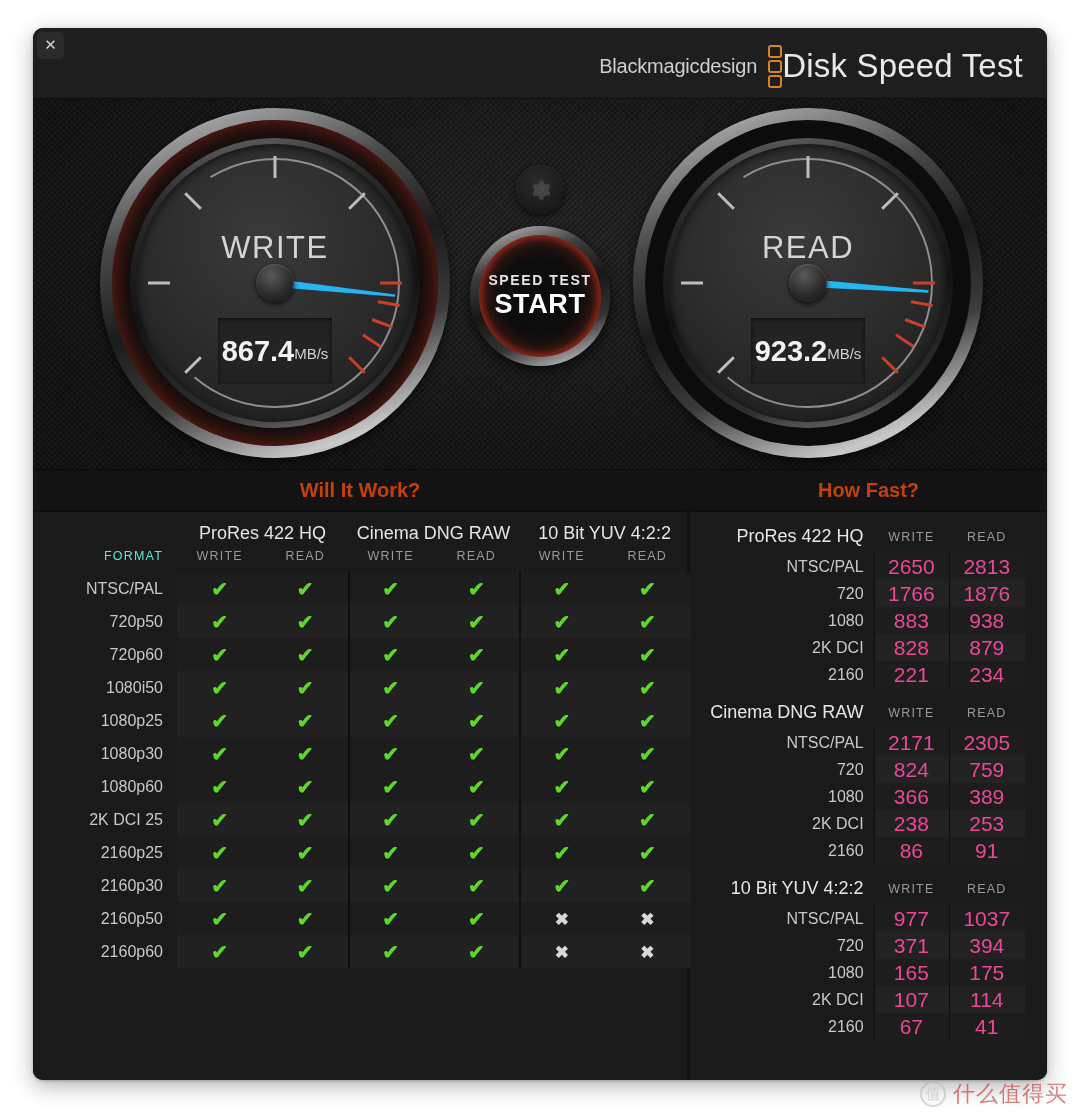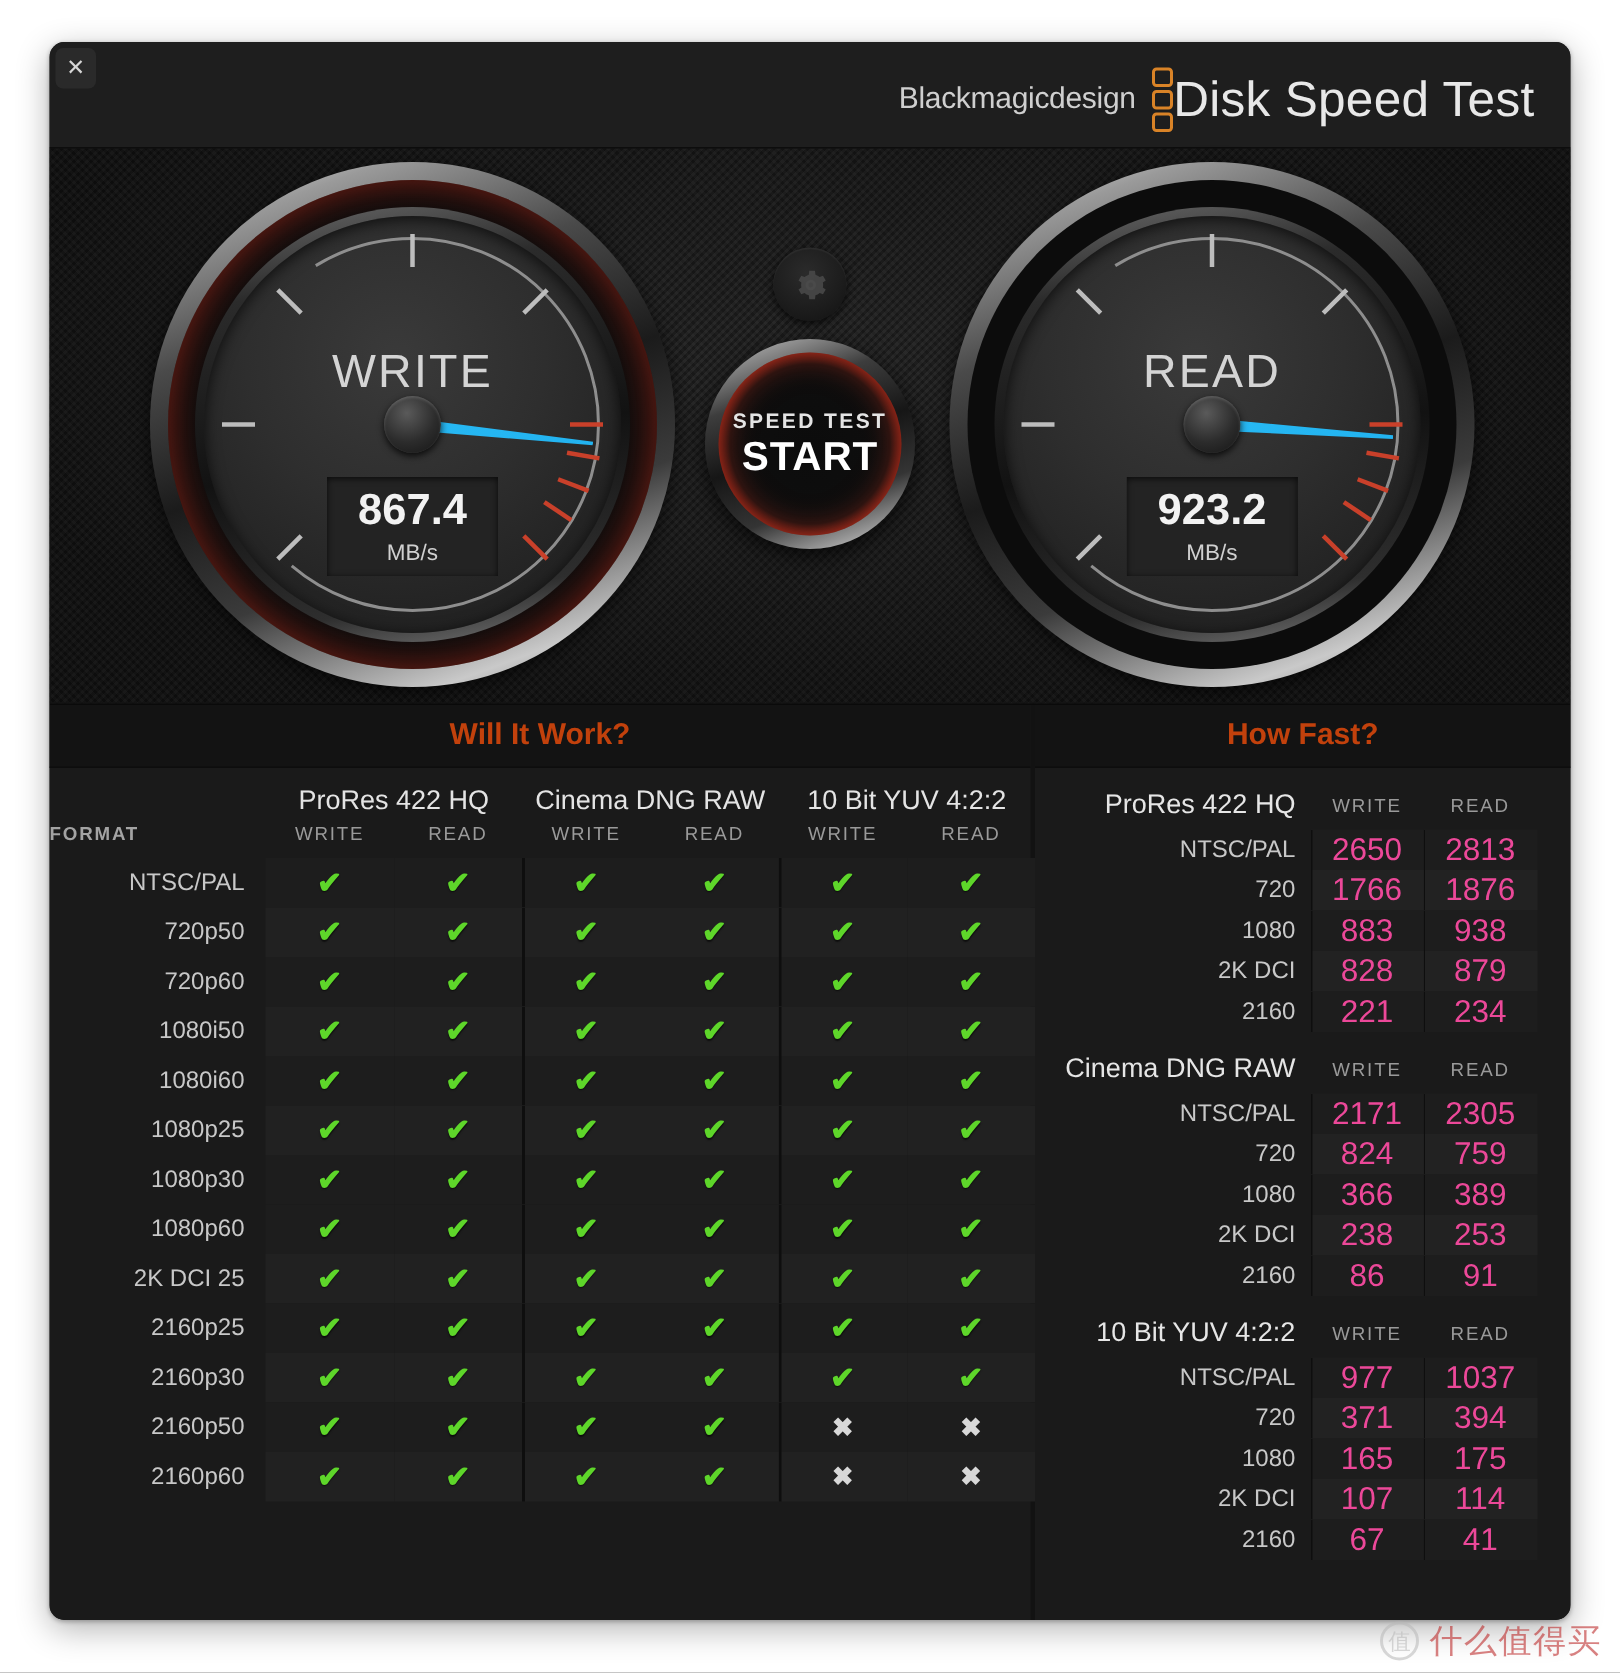--- a/index.html
+++ b/index.html
@@ -158,21 +158,21 @@
     background: radial-gradient(circle at 40% 30%, #5a5a5a 0%, #2c2c2c 55%, #141414 100%);
     box-shadow: 0 2px 5px rgba(0,0,0,0.8), inset 0 1px 2px rgba(255,255,255,0.18);
   }
   .readout {
     position: absolute;
     left: 50%; transform: translateX(-50%);
     bottom: 38px;
     width: 114px; height: 66px;
     background: #232323;
     box-shadow: inset 0 1px 4px rgba(0,0,0,0.75);
-    display: flex; flex-direction: column;
+    display: flex; 
     align-items: center; justify-content: center;
   }
   .readout-value {
     font-size: 29px; color: #f2f2f2; font-weight: bold; line-height: 1.05;
   }
   .readout-unit {
     font-size: 15px; color: #d0d0d0; margin-top: 5px;
   }
 
   
@@ -237,21 +237,21 @@
   #will-table col.cell  { width: 85.5px; }
 
   #will-table th.group {
     font-size: 18px; color: #e4e4e4; font-weight: 400;
     padding: 11px 0 2px; text-align: center;
   }
   #will-table th.sub {
     font-size: 12.5px; color: #9a9a9a; font-weight: 400;
     letter-spacing: 1.2px; padding: 3px 0 9px; text-align: center;
   }
-  #will-table th.sub.fmt-h { color: #a3a3a3; text-align: left; padding-right: 14px; font-weight: bold; }
+  #will-table th.sub.fmt-h { color: #5eead4; text-align: right; padding-right: 14px; }
   #will-table td.fmt {
     text-align: right; padding-right: 14px;
     font-size: 16px; color: #c8c8c8;
   }
   #will-table td.mark {
     text-align: center;
     height: 33px;
     font-size: 19px;
     background: #1d1d1d;
   }
@@ -472,29 +472,20 @@
             </tr>
             <tr class="alt">
               <td class="fmt">1080i50</td>
               <td class="mark"><span class="tick">✔</span></td>
               <td class="mark"><span class="tick">✔</span></td>
               <td class="mark sep-left"><span class="tick">✔</span></td>
               <td class="mark"><span class="tick">✔</span></td>
               <td class="mark sep-left"><span class="tick">✔</span></td>
               <td class="mark"><span class="tick">✔</span></td>
             </tr>
-            <tr>
-              <td class="fmt">1080i60</td>
-              <td class="mark"><span class="tick">✔</span></td>
-              <td class="mark"><span class="tick">✔</span></td>
-              <td class="mark sep-left"><span class="tick">✔</span></td>
-              <td class="mark"><span class="tick">✔</span></td>
-              <td class="mark sep-left"><span class="tick">✔</span></td>
-              <td class="mark"><span class="tick">✔</span></td>
-            </tr>
             <tr class="alt">
               <td class="fmt">1080p25</td>
               <td class="mark"><span class="tick">✔</span></td>
               <td class="mark"><span class="tick">✔</span></td>
               <td class="mark sep-left"><span class="tick">✔</span></td>
               <td class="mark"><span class="tick">✔</span></td>
               <td class="mark sep-left"><span class="tick">✔</span></td>
               <td class="mark"><span class="tick">✔</span></td>
             </tr>
             <tr>

